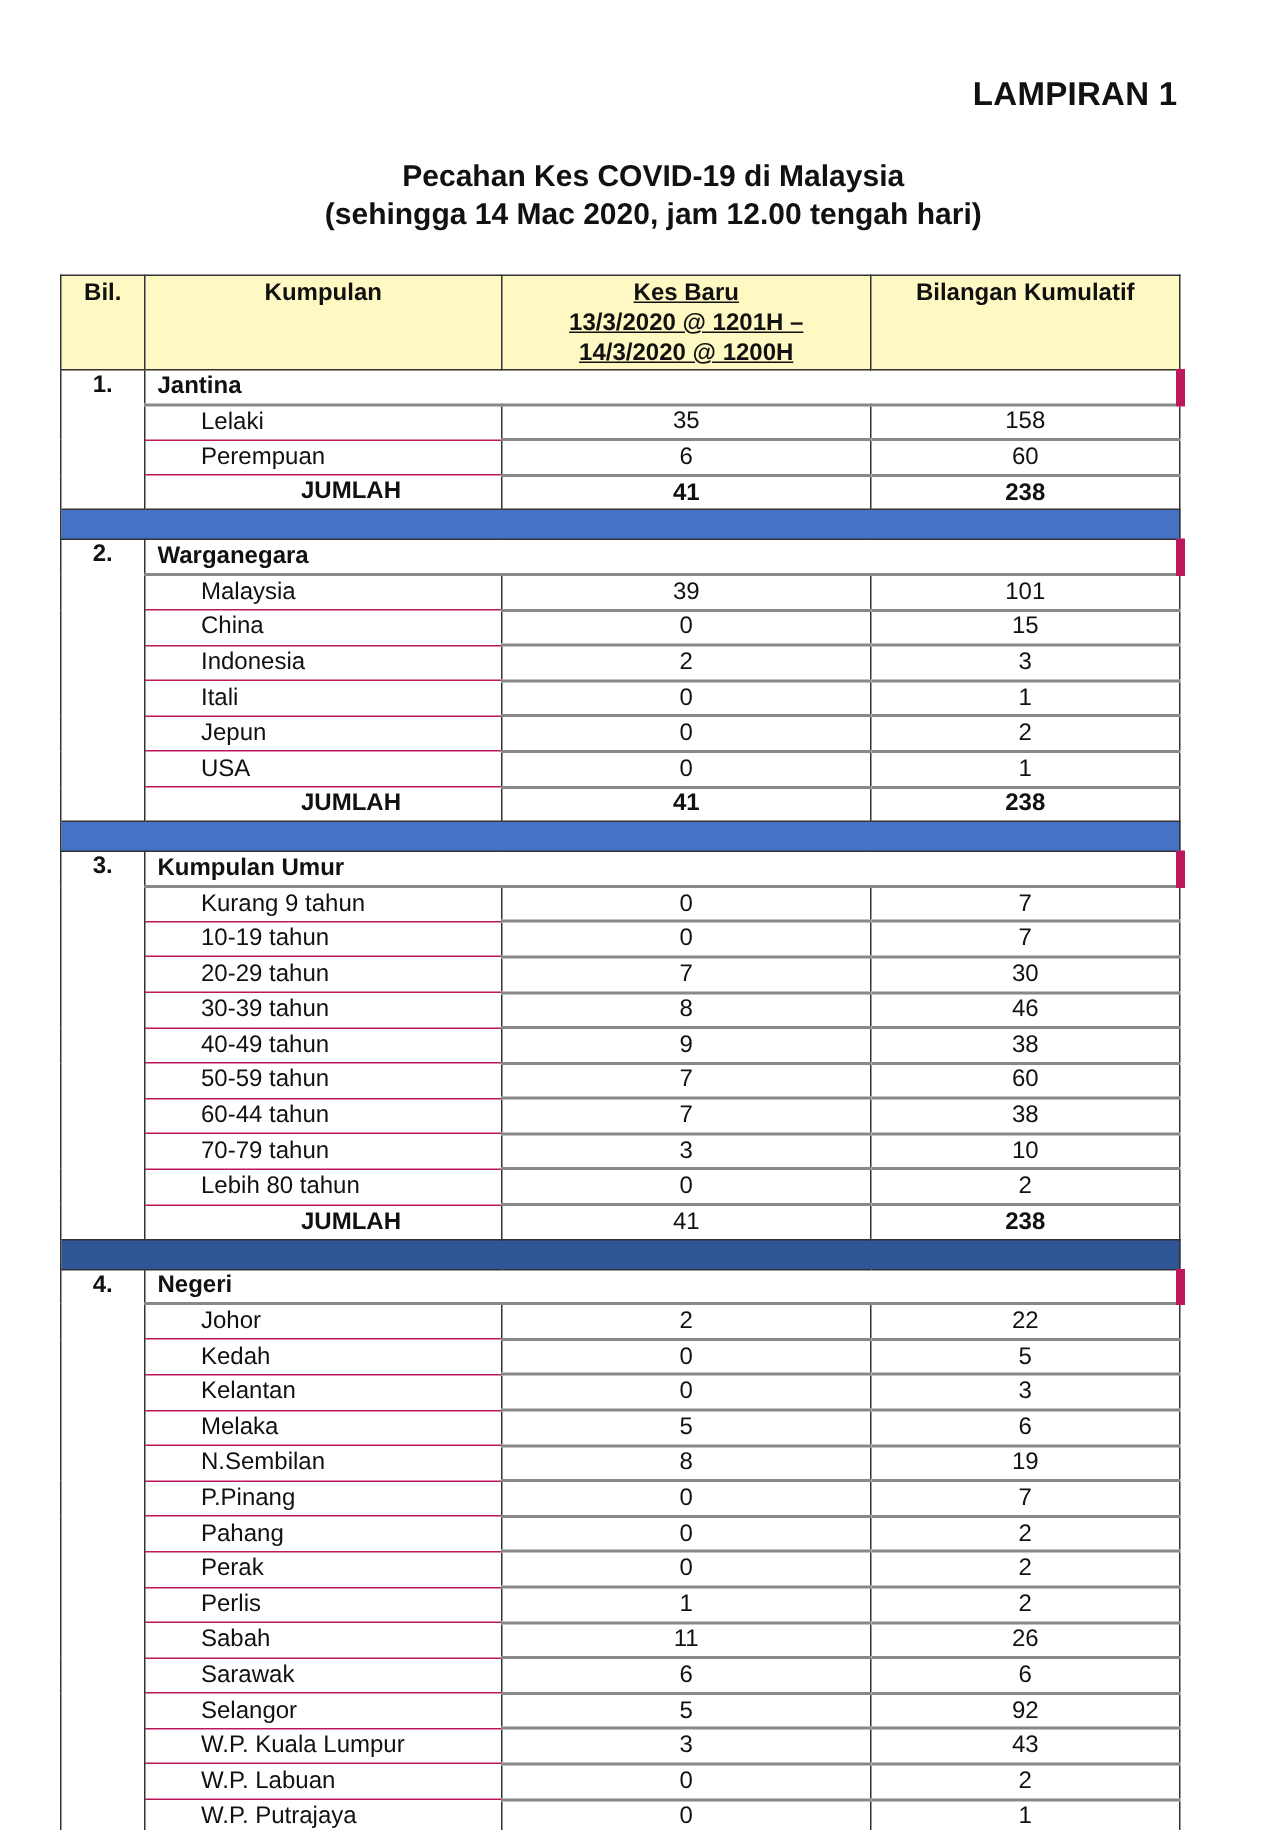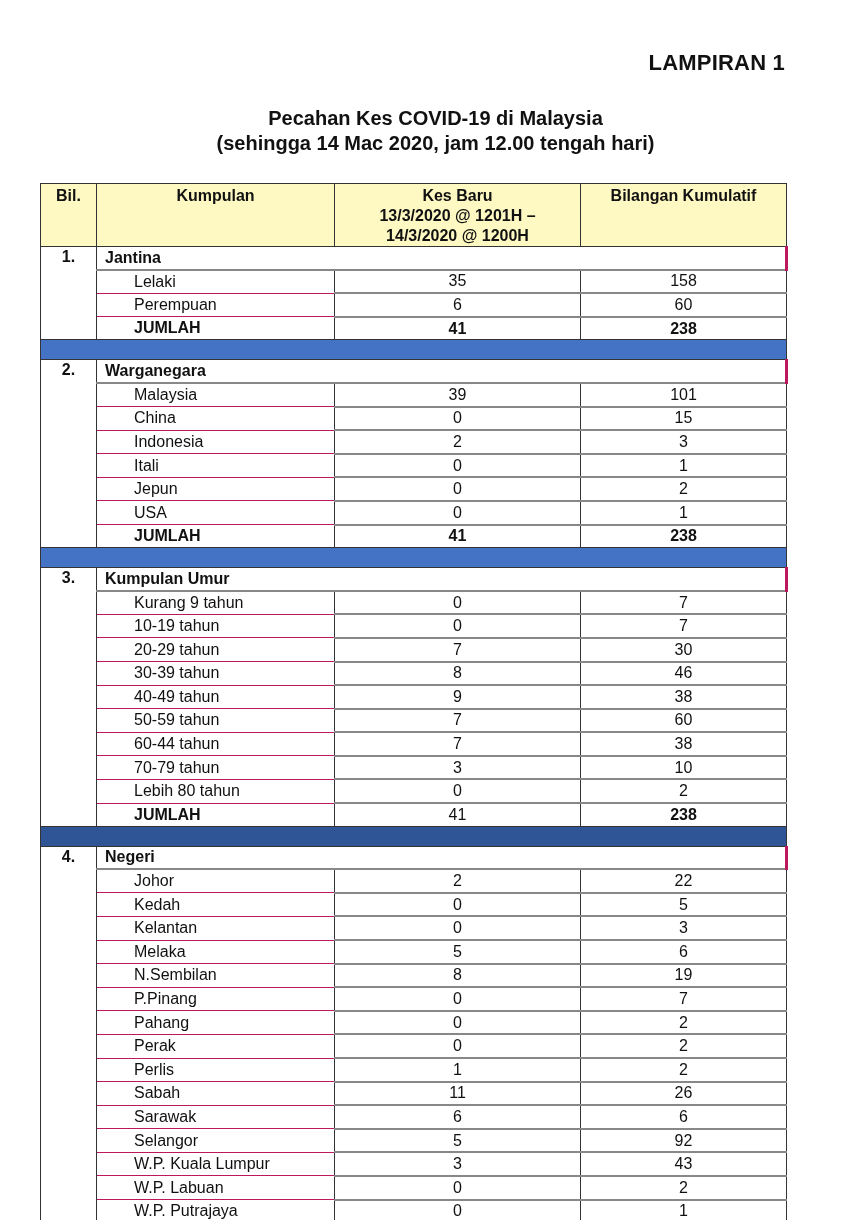--- a/index.html
+++ b/index.html
@@ -5,28 +5,28 @@
   html,body{margin:0;padding:0;background:#fff;}
   body{width:847px;height:1220px;position:relative;font-family:"Liberation Sans",sans-serif;color:#111;overflow:hidden;}
   .lampiran{position:absolute;right:62px;top:50px;font-weight:bold;font-size:22px;letter-spacing:0.2px;}
   .title{position:absolute;left:12px;width:847px;text-align:center;font-weight:bold;font-size:20px;line-height:25px;}
   .t1{top:106px;}
   .t2{top:131px;}
   table{position:absolute;left:40px;top:183px;width:746px;border-collapse:collapse;table-layout:fixed;font-size:16px;}
   col.c1{width:56px;} col.c2{width:238px;} col.c3{width:246px;} col.c4{width:206px;}
   td,th{padding:0;height:21.6px;line-height:20px;}
   th{background:#fef9c3;font-weight:bold;vertical-align:top;text-align:center;border:1px solid #333;padding-top:2px;font-size:16px;}
-  th.kes{line-height:20px;}
+  th.kes{line-height:20px;text-decoration:underline;}
   td.bil{font-weight:bold;text-align:center;vertical-align:top;border-left:1px solid #333;border-right:1px solid #333;}
-  td.cat{padding-left:8px;font-weight:bold;border-bottom:2px solid #888;border-right:3px solid #be185d;}
+  td.cat{padding-left:8px;font-weight:bold;border-bottom:2px solid #888;border-right:6px solid #be185d;}
   td.lbl{padding-left:37px;border-bottom:1px solid #be185d;border-right:1px solid #333;}
   td.num{text-align:center;border-bottom:2px solid #888;border-right:1px solid #333;}
   tr.total td.lbl{font-weight:bold;}
   tr.total td.num.b{font-weight:bold;}
-  tr.total td{border-bottom:1px solid #333;}
+  tr.total td{border-bottom:1px solid #333;text-align:center;}
   tr.sep td{height:19px;background:#4472c4;border:1px solid #333;}
   tr.sep.dark td{background:#2f5597;}
   td.bil.lastbil{border-bottom:1px solid #333;}
 </style>
 </head>
 <body>
 
 <div class="lampiran">LAMPIRAN 1</div>
 <div class="title t1">Pecahan Kes COVID-19 di Malaysia</div>
 <div class="title t2">(sehingga 14 Mac 2020, jam 12.00 tengah hari)</div>

